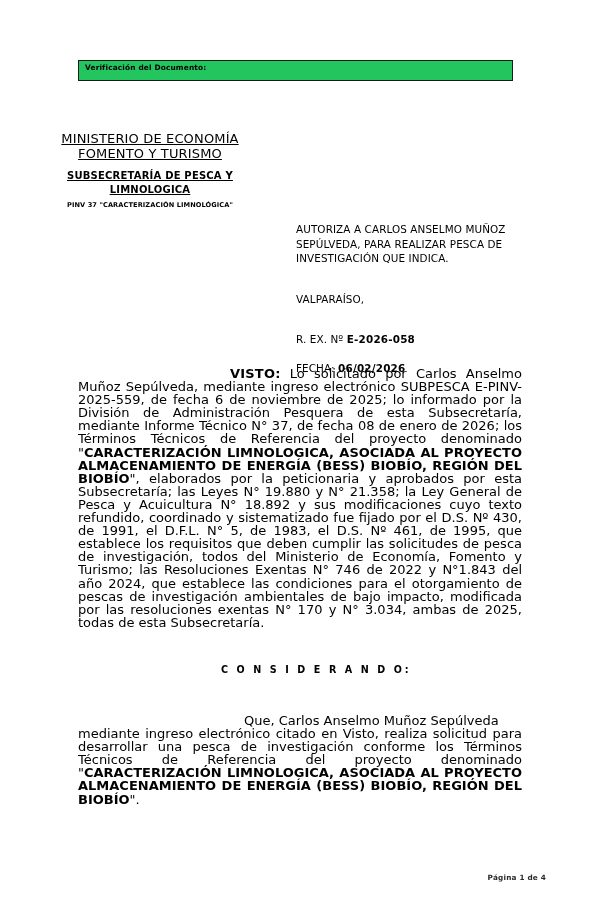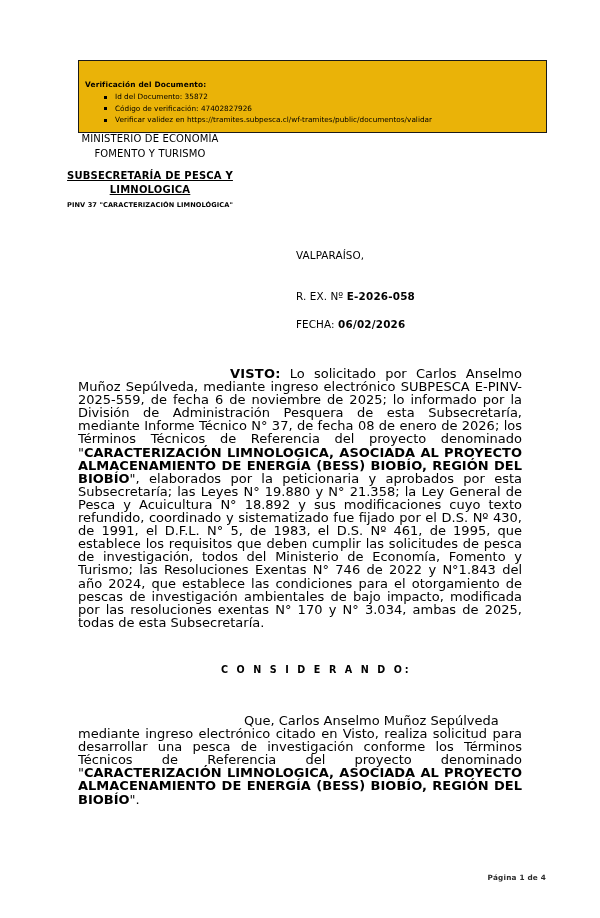--- a/index.html
+++ b/index.html
@@ -14,25 +14,25 @@
     font-family: "DejaVu Sans", "Liberation Sans", sans-serif;
     color: #000000;
     overflow: hidden;
   }
 
   
   #verify-box {
     position: absolute;
     left: 78px;
     top: 60px;
-    width: 469px;
+    width: 435px;
     box-sizing: border-box;
     border: 1.5px solid #1a1a1a;
-    padding: 18px 6px 6px 6px;
-    background: #eab308;
+    padding: 1px 6px 6px 6px;
+    background: #22c55e;
   }
   #verify-box .vb-title {
     font-size: 7.4px;
     font-weight: bold;
     letter-spacing: 0.15px;
     line-height: 11px;
     margin-bottom: 1px;
   }
   #verify-box ul {
     margin: 0;
@@ -57,23 +57,24 @@
 
   
   #letterhead {
     position: absolute;
     left: 34px;
     top: 132px;
     width: 232px;
     text-align: center;
   }
   #letterhead .lh-line {
-    font-size: 10px;
+    font-size: 13px;
     line-height: 14.5px;
     letter-spacing: 0.15px;
+    text-decoration: underline;
   }
   #letterhead .lh-sub {
     margin-top: 8px;
     font-size: 10px;
     font-weight: bold;
     line-height: 13.5px;
     text-decoration: underline;
     letter-spacing: 0.2px;
   }
   #letterhead .lh-pinv {
@@ -166,38 +167,34 @@
     font-weight: bold;
     color: #2b2b2b;
     letter-spacing: 0.2px;
   }
 </style>
 </head>
 <body>
 
 <div id="verify-box">
   <div class="vb-title">Verificación del Documento:</div>
-  <ul>
-    <li>Id del Documento: 35872</li>
-    <li>Código de verificación: 47402827926</li>
-    <li>Verificar validez en https://tramites.subpesca.cl/wf-tramites/public/documentos/validar</li>
-  </ul>
 </div>
 
 <div id="letterhead">
   <div class="lh-line">MINISTERIO DE ECONOMÍA</div>
   <div class="lh-line">FOMENTO Y TURISMO</div>
   <div class="lh-sub">
     <span>SUBSECRETARÍA DE PESCA Y</span><br>
     <span>LIMNOLOGICA</span>
   </div>
   <div class="lh-pinv">PINV 37 "CARACTERIZACIÓN LIMNOLÓGICA"</div>
 </div>
 
 <div id="title-block">
+  <div class="subject">AUTORIZA A CARLOS ANSELMO MUÑOZ SEPÚLVEDA, PARA REALIZAR PESCA DE INVESTIGACIÓN QUE INDICA.</div>
   <div class="place">VALPARAÍSO,</div>
   <div class="resnum">
     <span>R. EX. Nº </span><b>E-2026-058</b>
   </div>
   <div class="date">
     <span>FECHA: </span><b>06/02/2026</b>
   </div>
 </div>
 
 <div class="body-block" id="visto-para">

